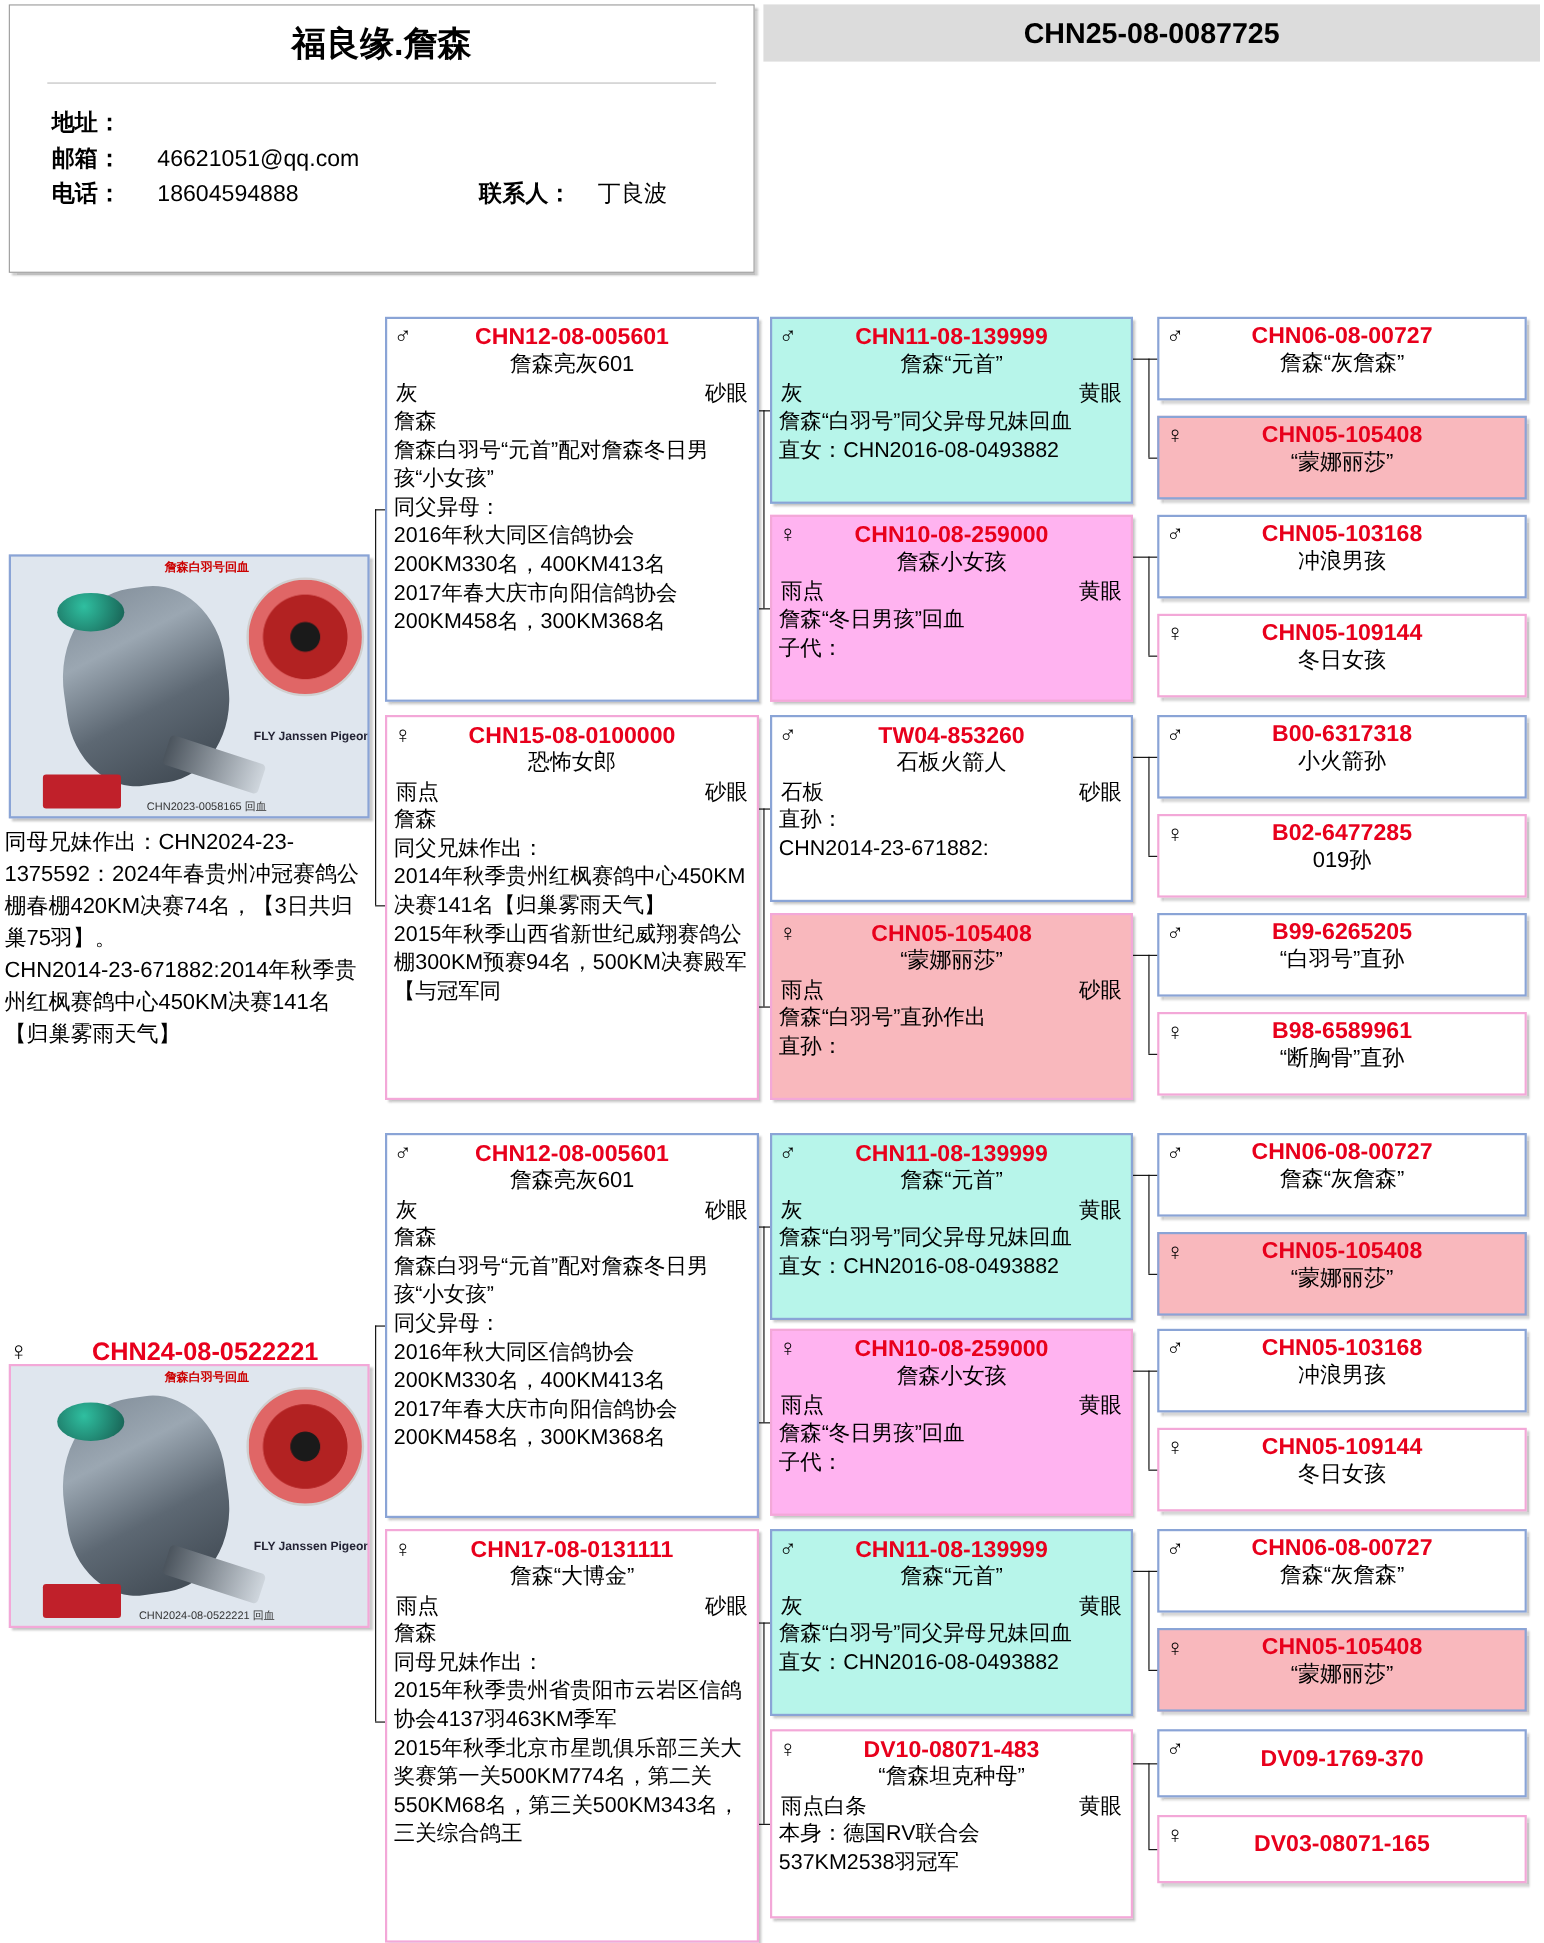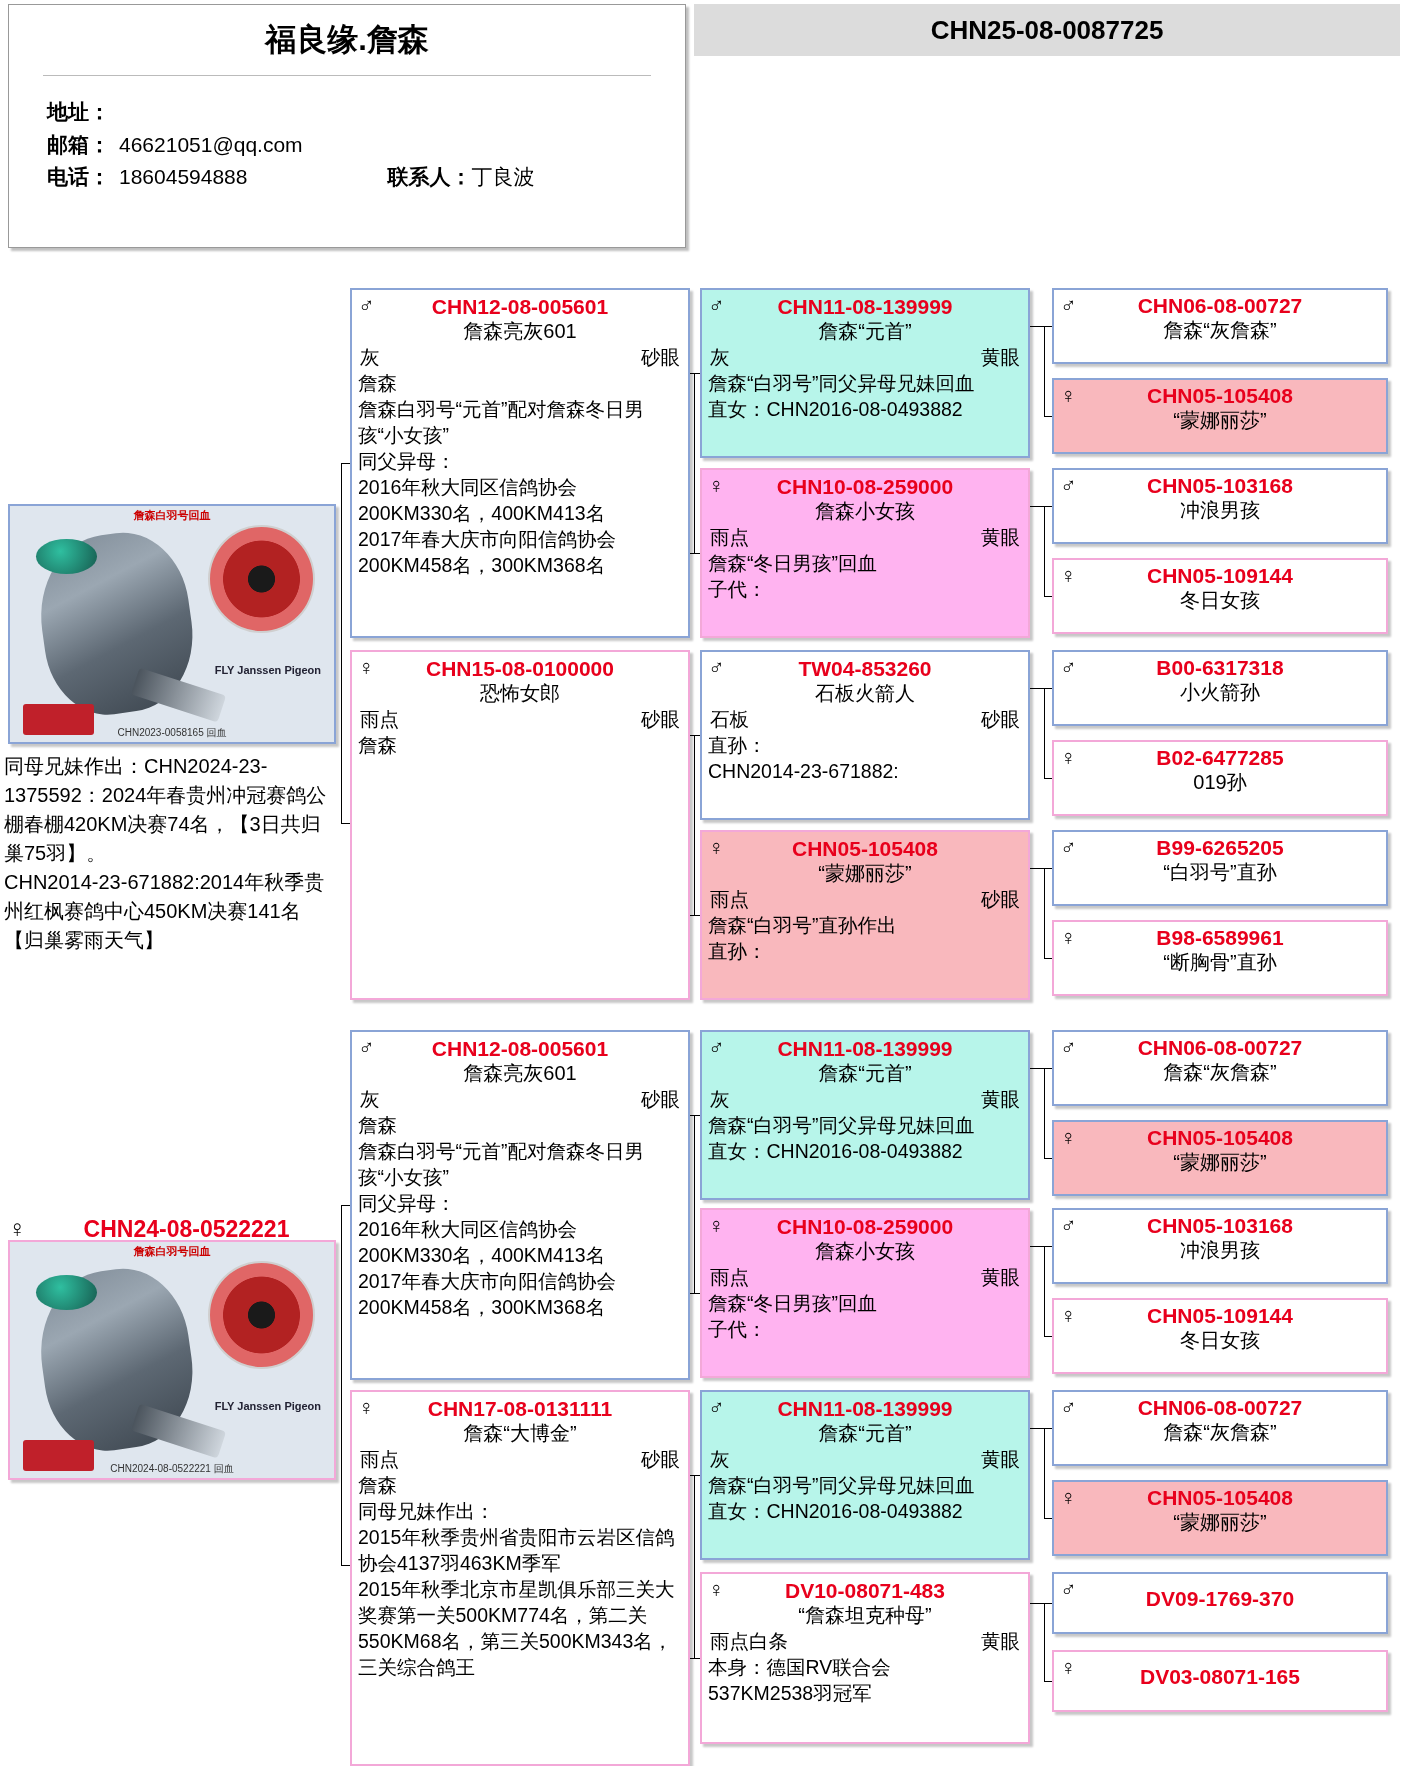--- a/index.html
+++ b/index.html
@@ -20,21 +20,21 @@
   .hdr-left {
     position: absolute; left: 8px; top: 4px; width: 678px; height: 244px;
     border: 1px solid #999; background: #fff;
     box-shadow: 3px 3px 2px rgba(0,0,0,0.25);
   }
   .hdr-title {
     text-align: center; font-weight: bold; font-size: 31px; padding-top: 14px;
   }
   .hdr-rule { border-bottom: 1px solid #bbb; margin: 14px 34px 0 34px; }
   .hdr-info { padding: 20px 0 0 38px; line-height: 1.55; font-size: 21px; }
-  .hdr-row { display: flex; align-items: baseline; }
+  .hdr-row { display: flex; align-items: baseline; gap: 24px; }
   .hdr-lbl { font-weight: bold; min-width: 72px; }
   .hdr-contact { margin-left: 140px; }
 
   .hdr-right {
     position: absolute; left: 694px; top: 4px; width: 706px; height: 52px;
     background: #dcdcdc; display: flex; align-items: center; justify-content: center;
     font-weight: bold; font-size: 26px;
   }
 
   
@@ -60,21 +60,21 @@
   .nm { text-align:center; font-size: 20px; line-height: 1.25; }
   .body-txt { font-size: 19.5px; line-height: 1.33; padding: 0 6px; }
   .twocol { display:flex; justify-content: space-between; padding: 0 8px; font-size: 19.5px; }
 
   
   .photo {
     position: absolute; border: 2px solid #8aa4d6; overflow: hidden; background:#dfe6ee;
     box-shadow: 3px 3px 2px rgba(0,0,0,0.22);
   }
   .photo.pinkb { border: 2px solid #f3a8d8; }
-  .photo-inner { position:relative; width:100%; height:100%; }
+  .photo-inner { position:relative; width:100%; height:100%;margin-left:16px; }
   .pg-body {
     position:absolute; left:10%; top:12%; width:46%; height:76%;
     background: linear-gradient(160deg,#7f8b97 0%, #9ba7b2 30%, #5d6873 60%, #3c454e 100%);
     border-radius: 48% 42% 45% 40%;
     transform: rotate(-8deg);
   }
   .pg-head {
     position:absolute; left:8%; top:14%; width:19%; height:15%;
     background: radial-gradient(circle at 40% 35%, #2fbfa0, #16594d);
     border-radius:50%;
@@ -205,20 +205,23 @@
 
   <div class="box pink" style="left:350px; top:650px; width:340px; height:350px;">
     <span class="sexglyph f">♀</span>
     <div class="ring" style="margin-top:4px;">CHN15-08-0100000</div>
     <div class="nm">恐怖女郎</div>
     <div class="twocol">
       <span>雨点</span>
       <span>砂眼</span>
     </div>
     <div class="body-txt">詹森</div>
+    <div class="body-txt" style="white-space:pre-wrap;">同父兄妹作出：
+2014年秋季贵州红枫赛鸽中心450KM决赛141名【归巢雾雨天气】
+2015年秋季山西省新世纪威翔赛鸽公棚300KM预赛94名，500KM决赛殿军【与冠军同</div>
   </div>
 
   <div class="box blue" style="left:350px; top:1030px; width:340px; height:350px;">
     <span class="sexglyph">♂</span>
     <div class="ring" style="margin-top:4px;">CHN12-08-005601</div>
     <div class="nm">詹森亮灰601</div>
     <div class="twocol">
       <span>灰</span>
       <span>砂眼</span>
     </div>

